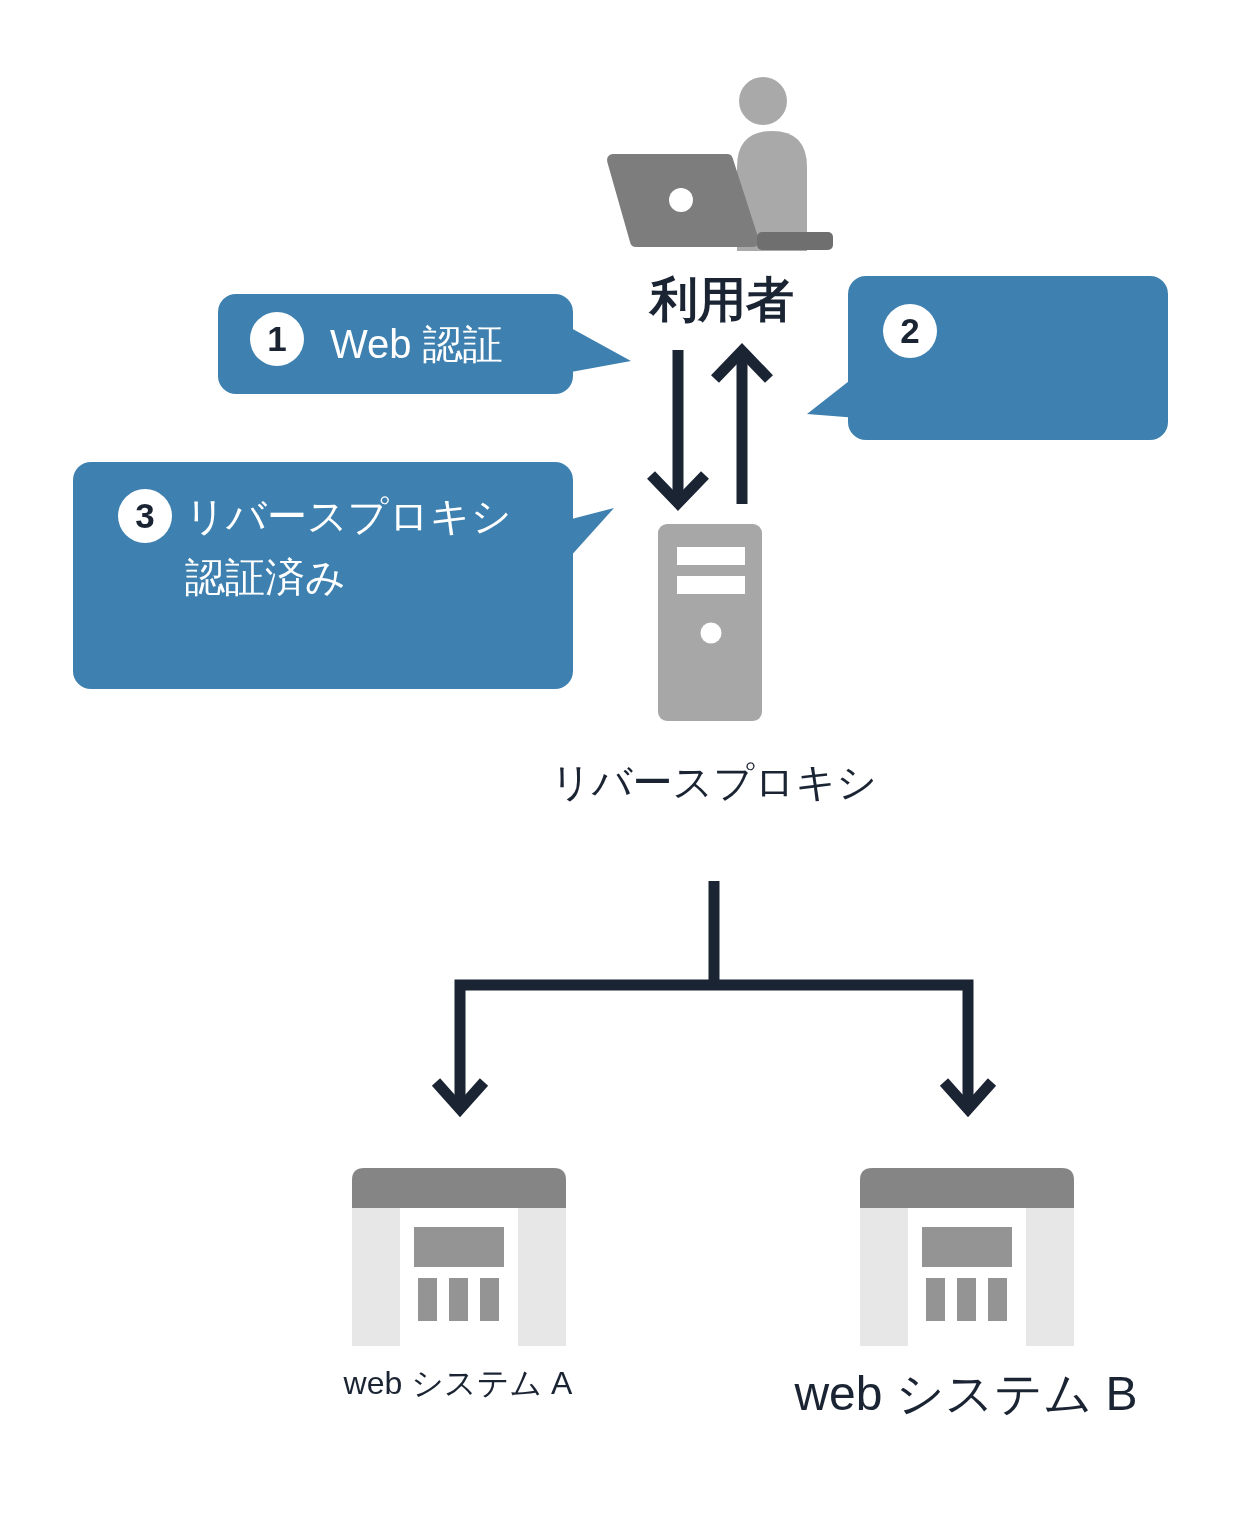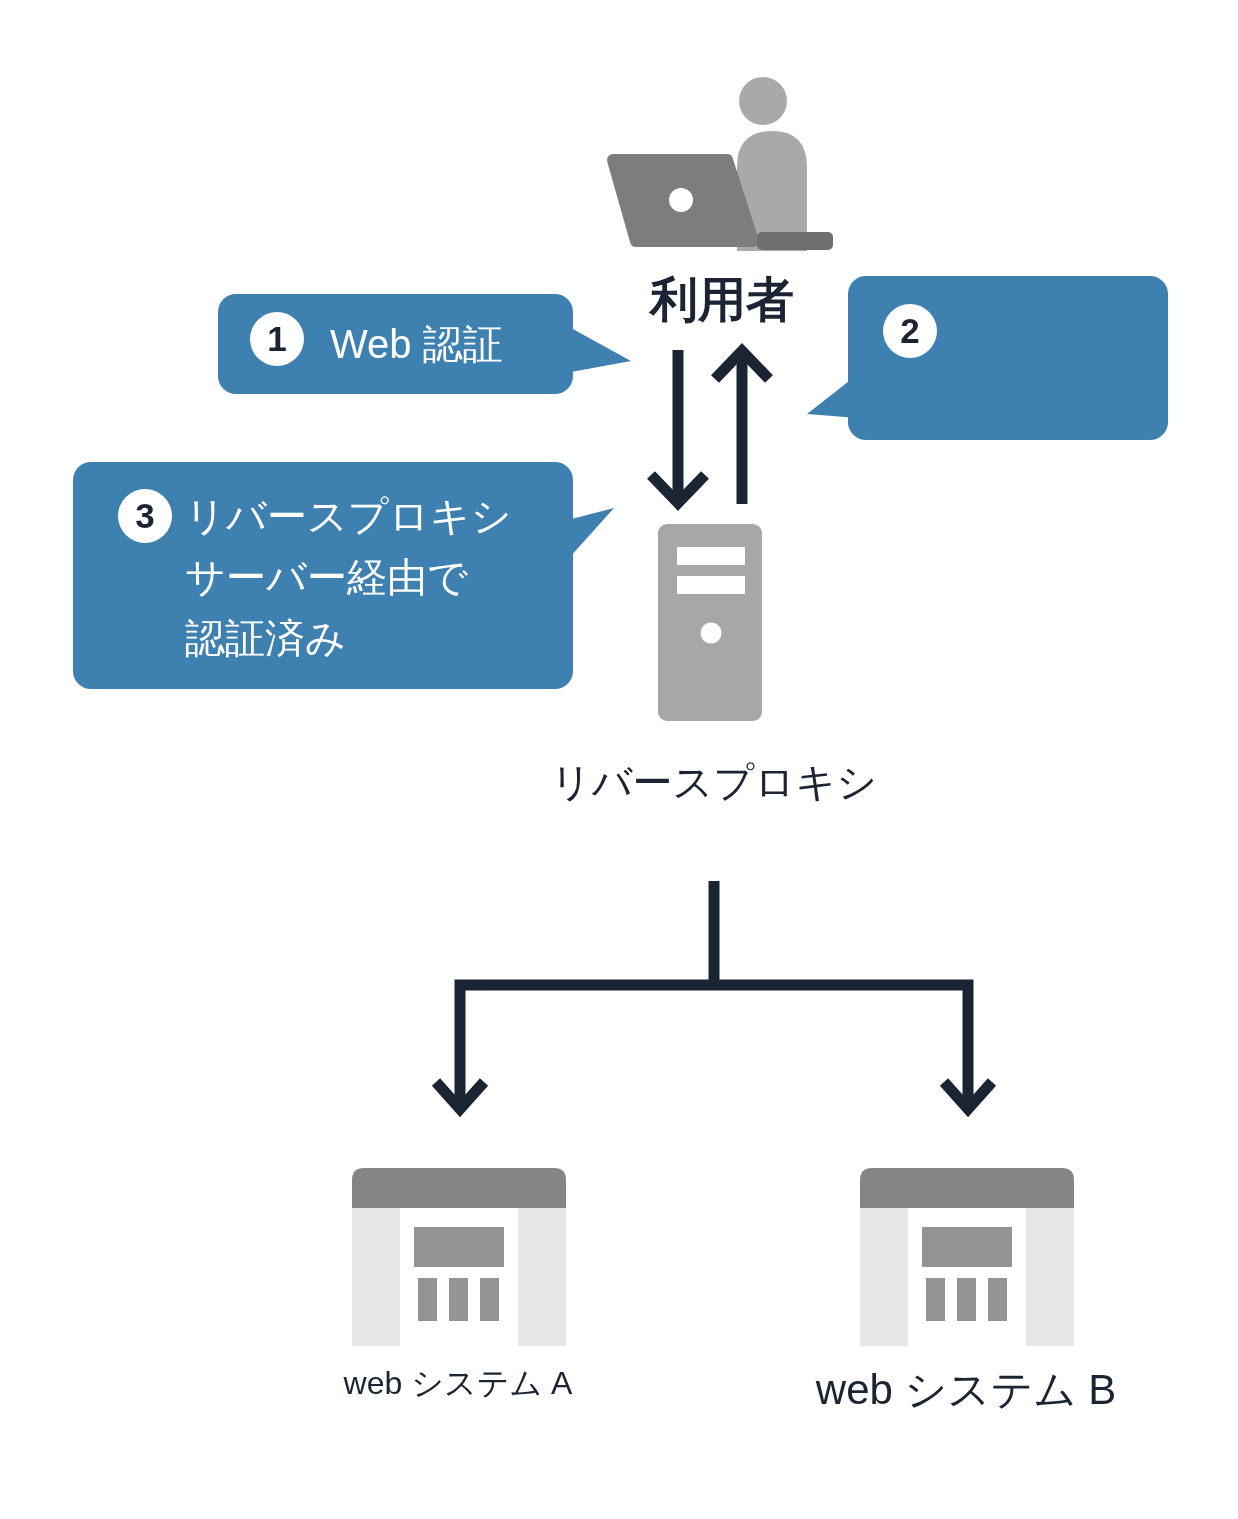--- a/index.html
+++ b/index.html
@@ -36,21 +36,21 @@
   #callout-2 .text { left:106px; top:24px; width:208px; line-height:61px; }
   #callout-2 .text .l2 { text-align:center; }
   #callout-3 { left:73px; top:458px; width:500px; height:227px; }
   #callout-3 .badge { left:45px; top:27px; }
   #callout-3 .text { left:112px; top:24px; line-height:61px; }
 
   .node-label { position:absolute; text-align:center; color:#1b2433; }
   #user-label  { left:522px; top:264px; width:400px; font-size:48px; font-weight:600; }
   #proxy-label { left:464px; top:750px; width:500px; font-size:40px; font-weight:500; line-height:57px; }
   #sysa-label  { left:258px; top:1358px; width:400px; font-size:32px; font-weight:500; }
-  #sysb-label  { left:766px; top:1358px; width:400px; font-size:42px; font-weight:500; }
+  #sysb-label  { left:766px; top:1358px; width:400px; font-size:48px; font-weight:500; }
 </style>
 </head>
 <body>
 
 <div class="stage">
 
   <svg class="gfx" viewBox="0 0 1238 1519" aria-hidden="true">
 
     <g>
       <circle class="g-mid" cx="763" cy="97" r="24"></circle>
@@ -124,18 +124,17 @@
   </div>
 
   <div class="callout" id="callout-2">
     <div class="badge">2</div>
   </div>
 
   <div class="callout" id="callout-3">
     <div class="badge">3</div>
     <div class="text">
       <div>リバースプロキシ</div>
-      <div>サーバー経由で</div>
       <div>認証済み</div>
     </div>
   </div>
 
 </div>
 
 </body></html>

